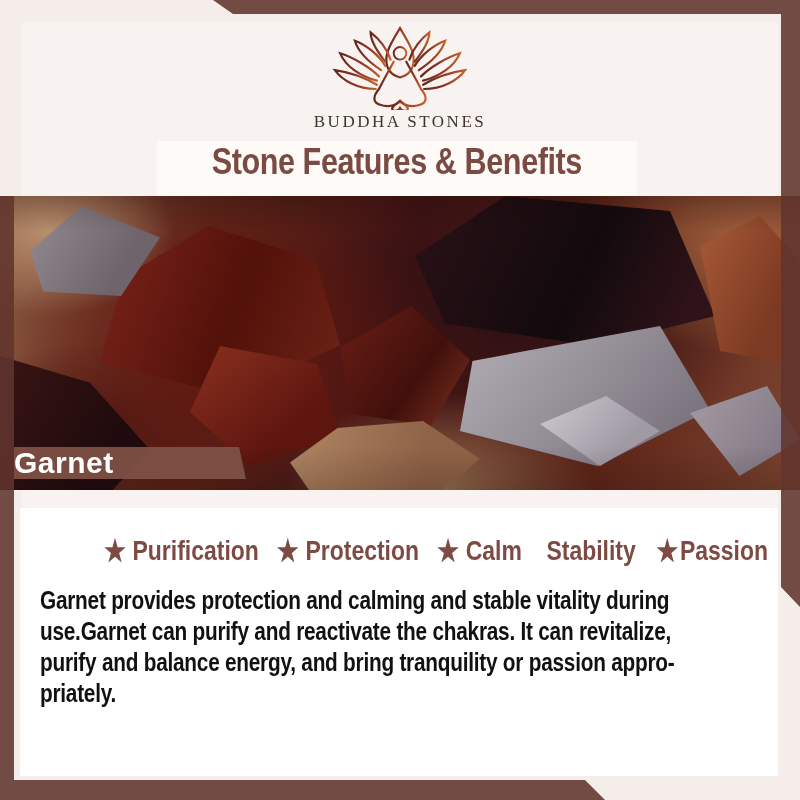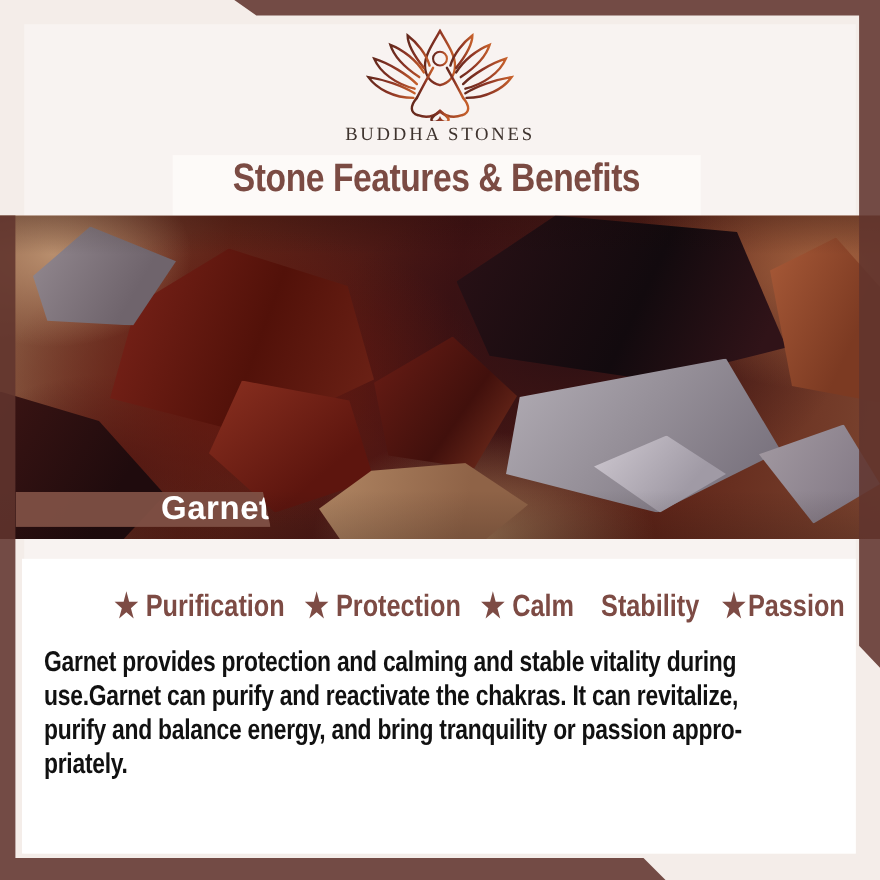--- a/index.html
+++ b/index.html
@@ -74,21 +74,21 @@
       clip-path:polygon(0 0,60% 20%,100% 70%,75% 100%,0 100%);
       background:linear-gradient(120deg,#3a1413,#1f0b0d 70%);}
   .f11{left:540px;top:200px;width:120px;height:70px;
       clip-path:polygon(0 40%,55% 0,100% 50%,50% 100%);
       background:linear-gradient(130deg,#cfc9d1,#a09aa5 70%);}
   
   .garnet-label{
     position:absolute;left:14px;top:251px;width:232px;height:32px;
     background:rgba(126,80,69,.95);
     clip-path:polygon(0 0,97% 0,100% 100%,0 100%);
-    display:flex;align-items:center;justify-content:flex-end;z-index:3;
+    display:flex;align-items:center;justify-content:flex-start;z-index:3;
   }
   .garnet-label .t{color:#fff;font-size:30px;font-weight:700;letter-spacing:.5px;}
   
   .text-panel{left:20px;top:508px;width:758px;height:268px;background:#ffffff;}
   .features{margin-top:24px;text-align:center;white-space:nowrap;}
   .features-row{
     display:inline-block;transform:scaleX(.82);white-space:nowrap;
     color:#7d4b44;font-weight:700;font-size:28px;
   }
   .feature{margin:0 11px;}

